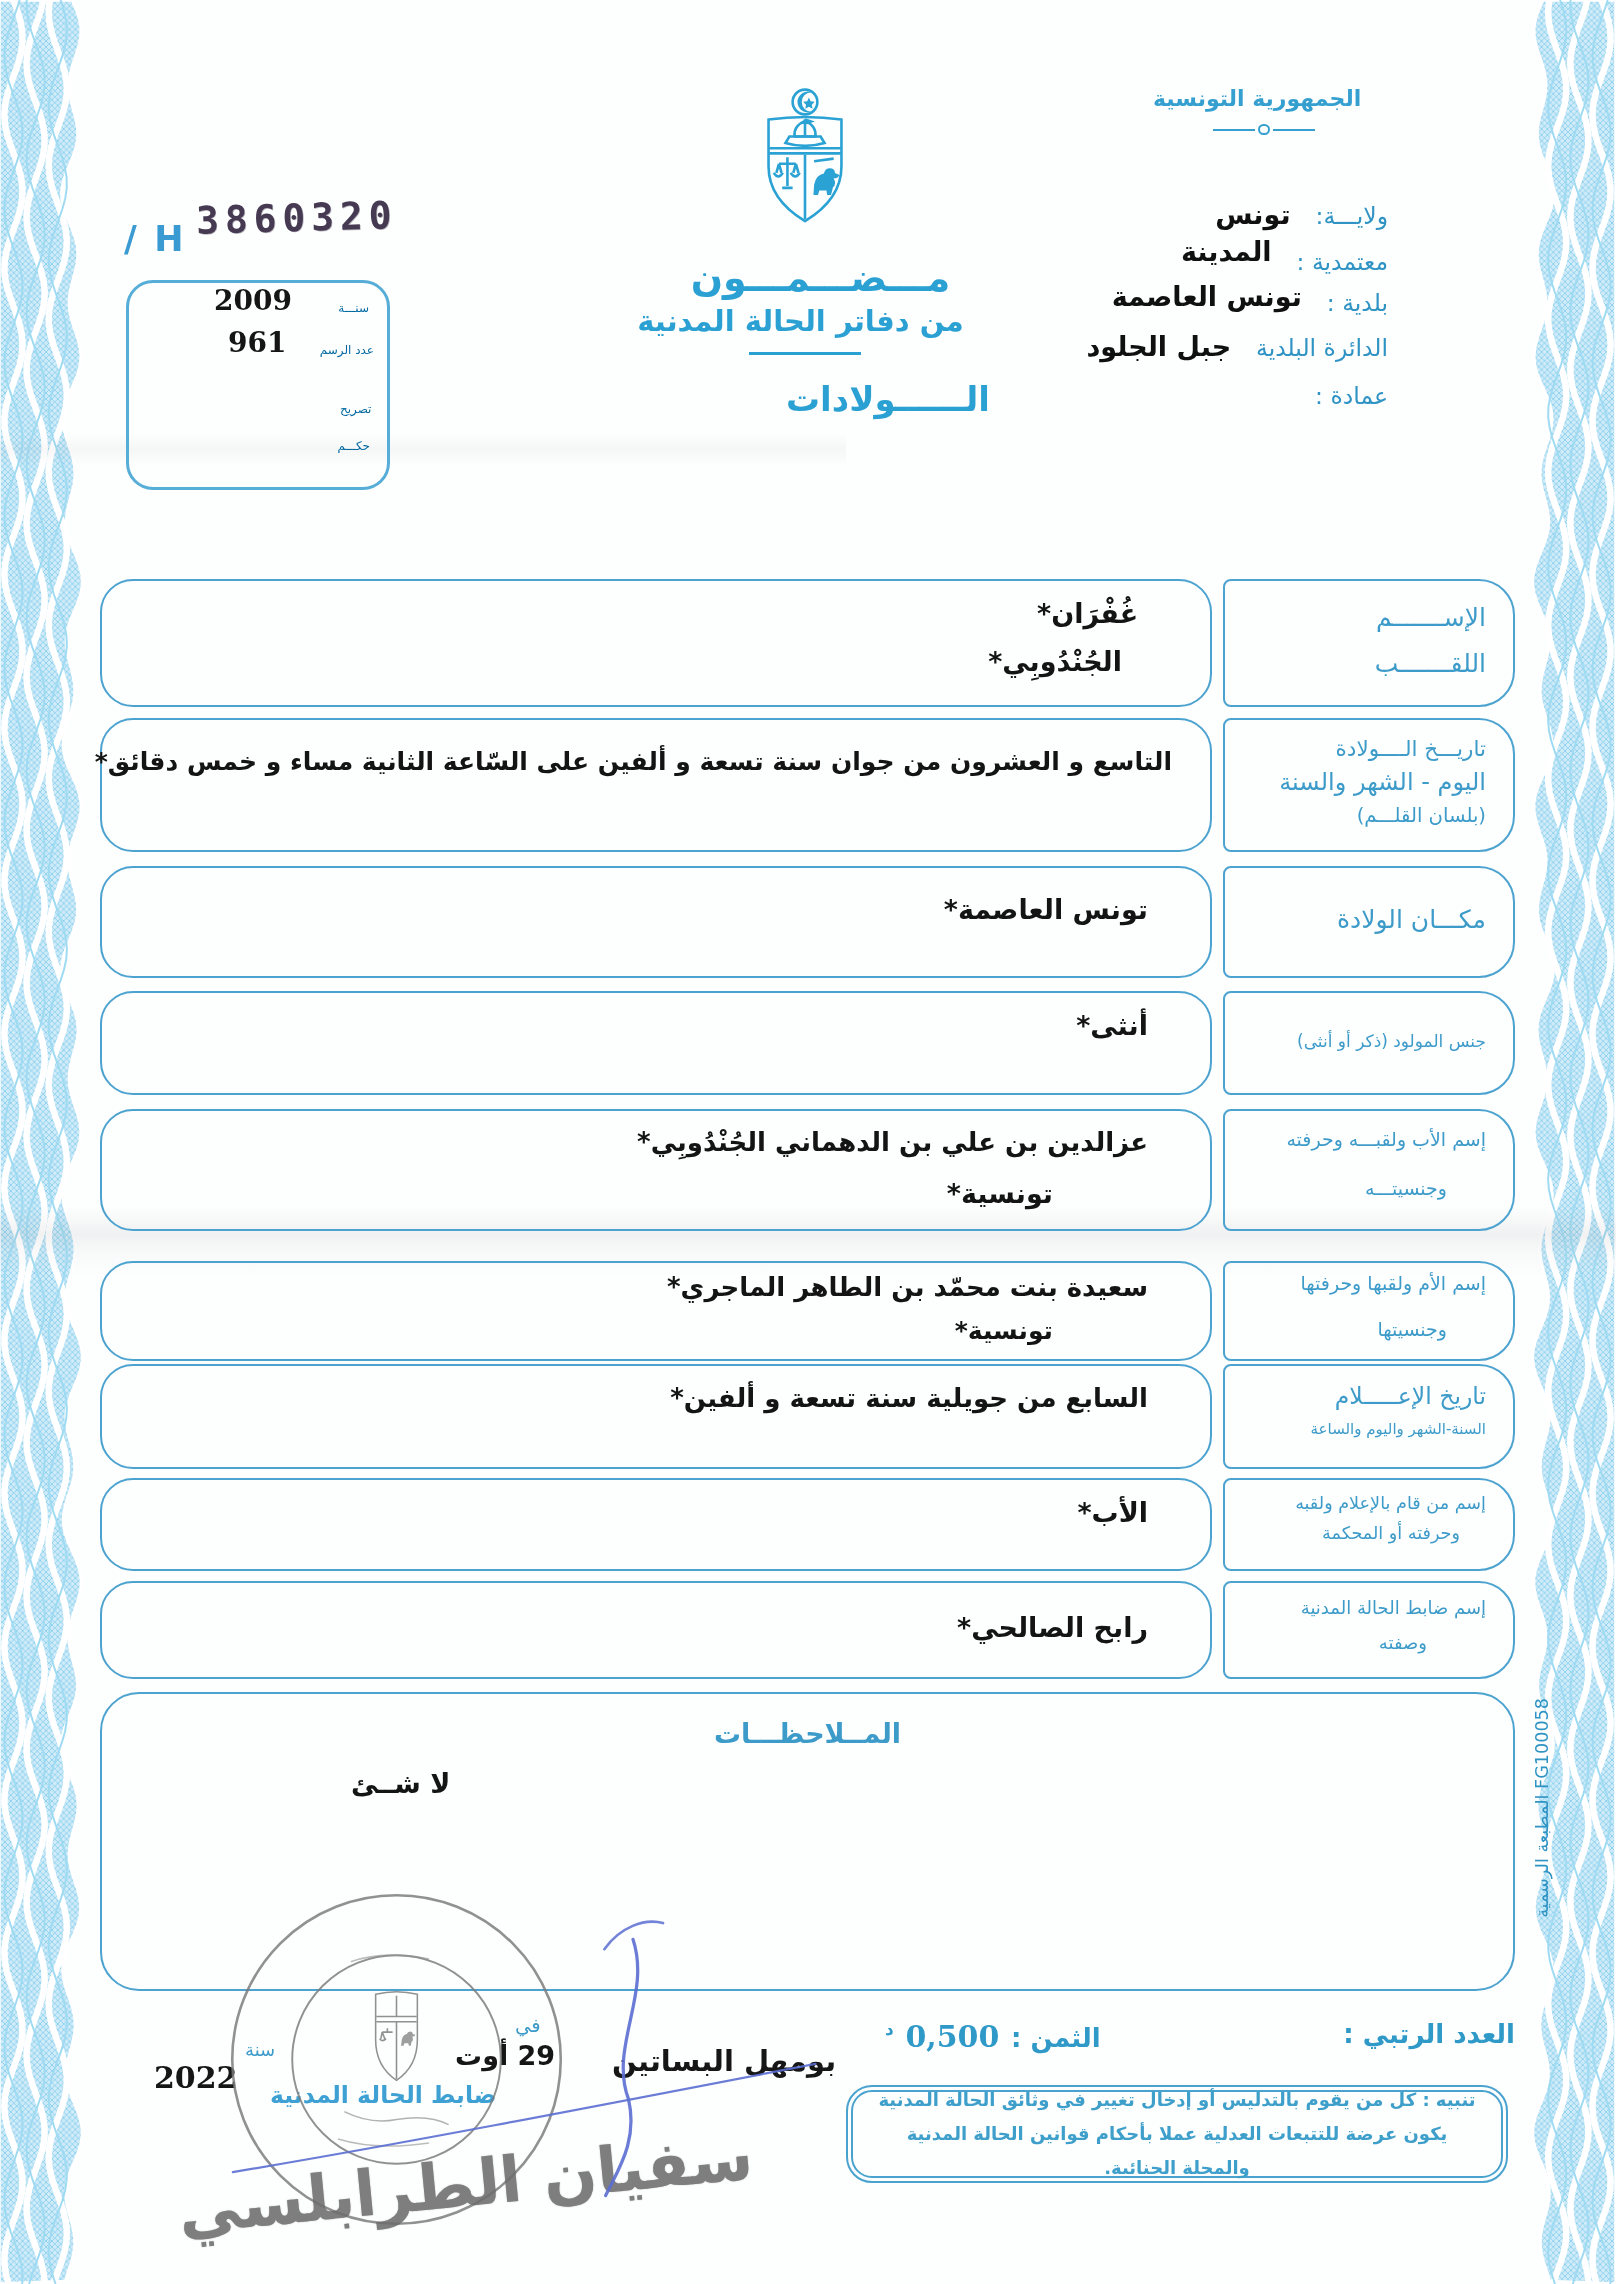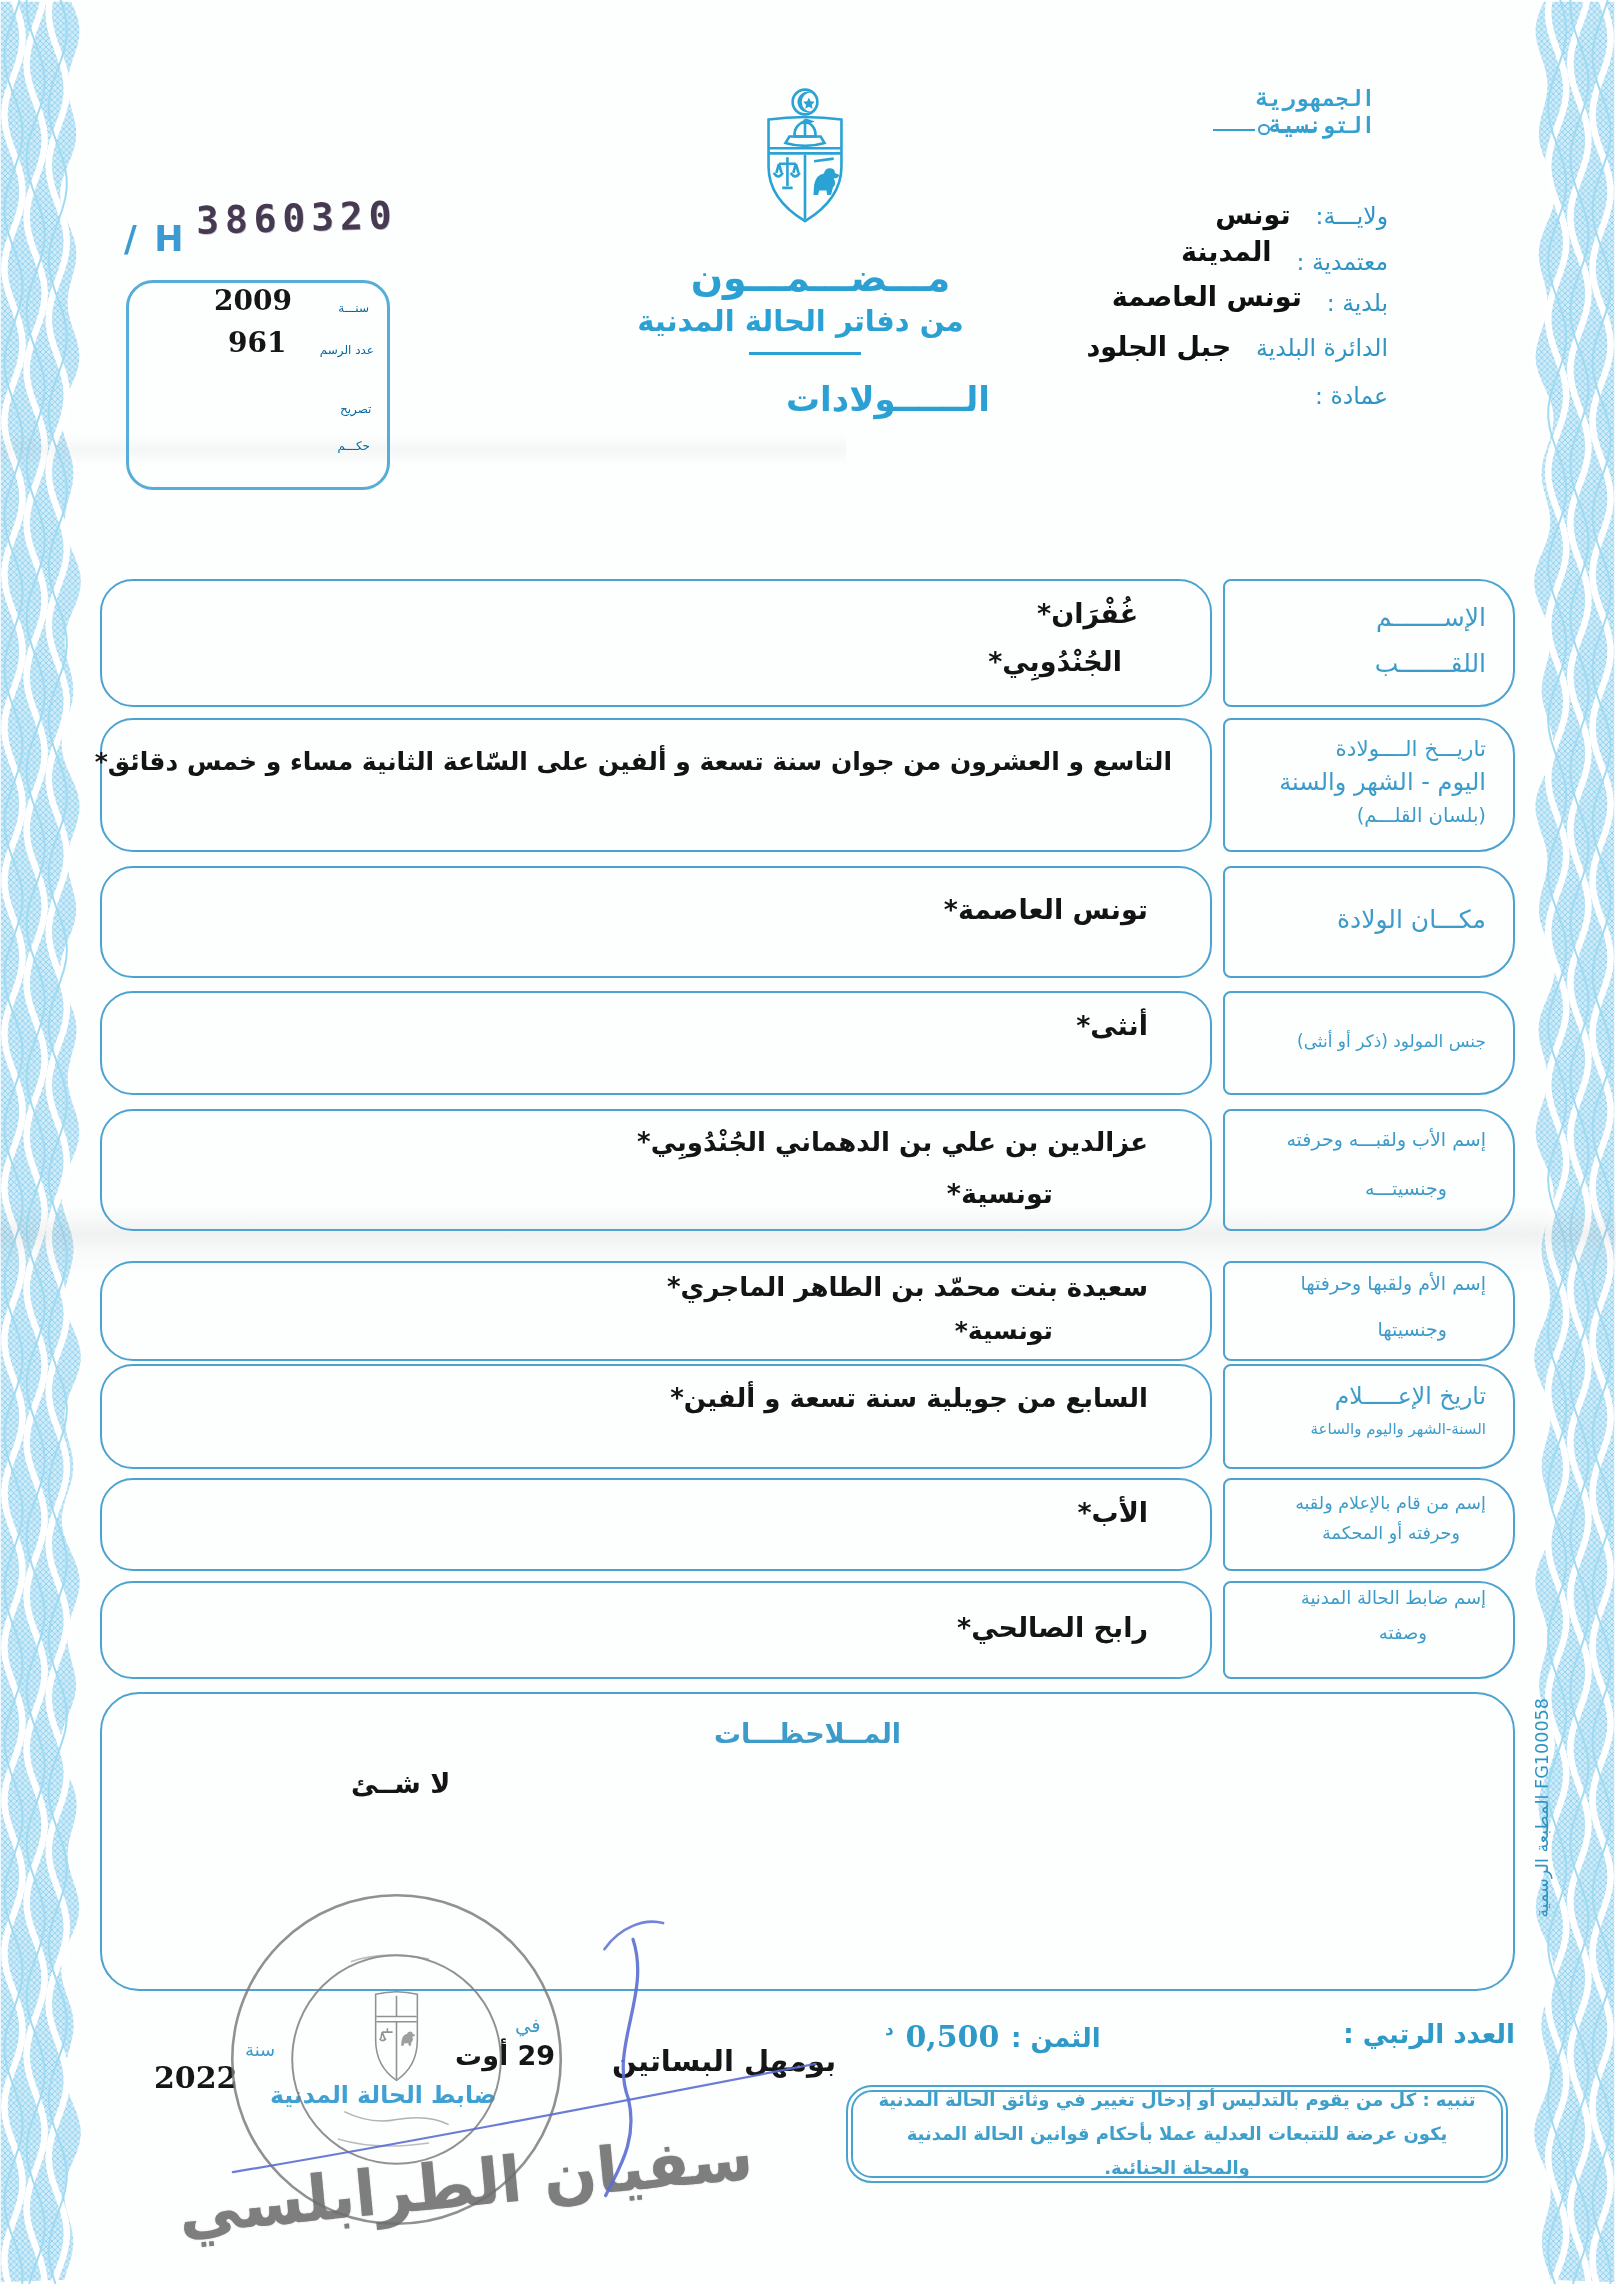--- a/index.html
+++ b/index.html
@@ -5,21 +5,21 @@
   html,body{margin:0;padding:0;background:#e8e8e8;}
   .page{position:relative;width:1617px;height:2284px;background:#fdfefe;overflow:hidden;
         font-family:"DejaVu Sans",sans-serif;color:#161616;}
   .abs{position:absolute;}
   
   .crease1{left:0;top:1206px;width:1617px;height:72px;
     background:linear-gradient(180deg,rgba(255,255,255,0) 0%,rgba(125,125,130,.10) 40%,rgba(160,160,165,.05) 65%,rgba(255,255,255,0) 100%);}
   .crease2{left:0;top:433px;width:847px;height:33px;
     background:linear-gradient(180deg,rgba(255,255,255,0),rgba(140,140,145,.07),rgba(255,255,255,0));}
   
-  .republic{left:1154px;top:86px;width:222px;text-align:right;font-size:22px;color:#35a0d0;font-weight:bold;font-family:Liberation Mono, monospace;}
+  .republic{left:1154px;top:86px;width:222px;text-align:left;font-size:22px;color:#35a0d0;font-weight:bold;}
   .divider{left:1205px;top:124px;width:120px;display:flex;align-items:center;justify-content:center;gap:3.9px;}
   .divider .dl{display:inline-block;width:42px;height:0;border-top:2px solid #35a0d0;}
   .divider .do{display:inline-block;width:7.2px;height:7.2px;border:2px solid #35a0d0;border-radius:50%;}
   .hdr-row{display:flex;flex-direction:row;align-items:baseline;gap:25px;right:228px;justify-content:flex-start;}
   .hdr-label{font-size:23.5px;color:#2f93c4;white-space:nowrap;}
   .hdr-value{font-size:27px;font-weight:bold;color:#101010;white-space:nowrap;}
   
   .serial-prefix{left:125px;top:219px;font-size:35px;color:#3a9ad2;font-weight:bold;letter-spacing:2.6px;}
   .serial-number{left:197px;top:196px;font-size:38px;font-family:"DejaVu Sans Mono",monospace;font-weight:bold;
     color:#463a52;letter-spacing:5.9px;transform:rotate(-1.6deg);text-shadow:0.7px 0.7px 0 rgba(70,58,82,.35);}
@@ -234,21 +234,21 @@
     <div class="val">الأب*</div>
   </div>
   <div class="box lbox" style="top:1478px;height:93px;padding-top:13px">
     <div class="lab" style="font-size:17.6px">إسم من قام بالإعلام ولقبه</div>
     <div class="lab" style="font-size:17.6px;margin-top:10.4px;margin-right:26px">وحرفته أو المحكمة</div>
   </div>
 
   <div class="box vbox" style="top:1581px;height:98px;padding-top:29px">
     <div class="val">رابح الصالحي*</div>
   </div>
-  <div class="box lbox" style="top:1581px;height:98px;padding-top:4px">
+  <div class="box lbox" style="top:1581px;height:98px;padding-top:14px">
     <div class="lab" style="font-size:18px">إسم ضابط الحالة المدنية</div>
     <div class="lab" style="font-size:18px;margin-top:14.3px;margin-right:59px">وصفته</div>
   </div>
 
   <div class="abs remarks"></div>
   <div class="abs remarks-title">المــلاحظـــات</div>
   <div class="abs remarks-value">لا شــئ</div>
 
   <div class="abs side-print">FG100058 المطبعة الرسمية</div>
 

